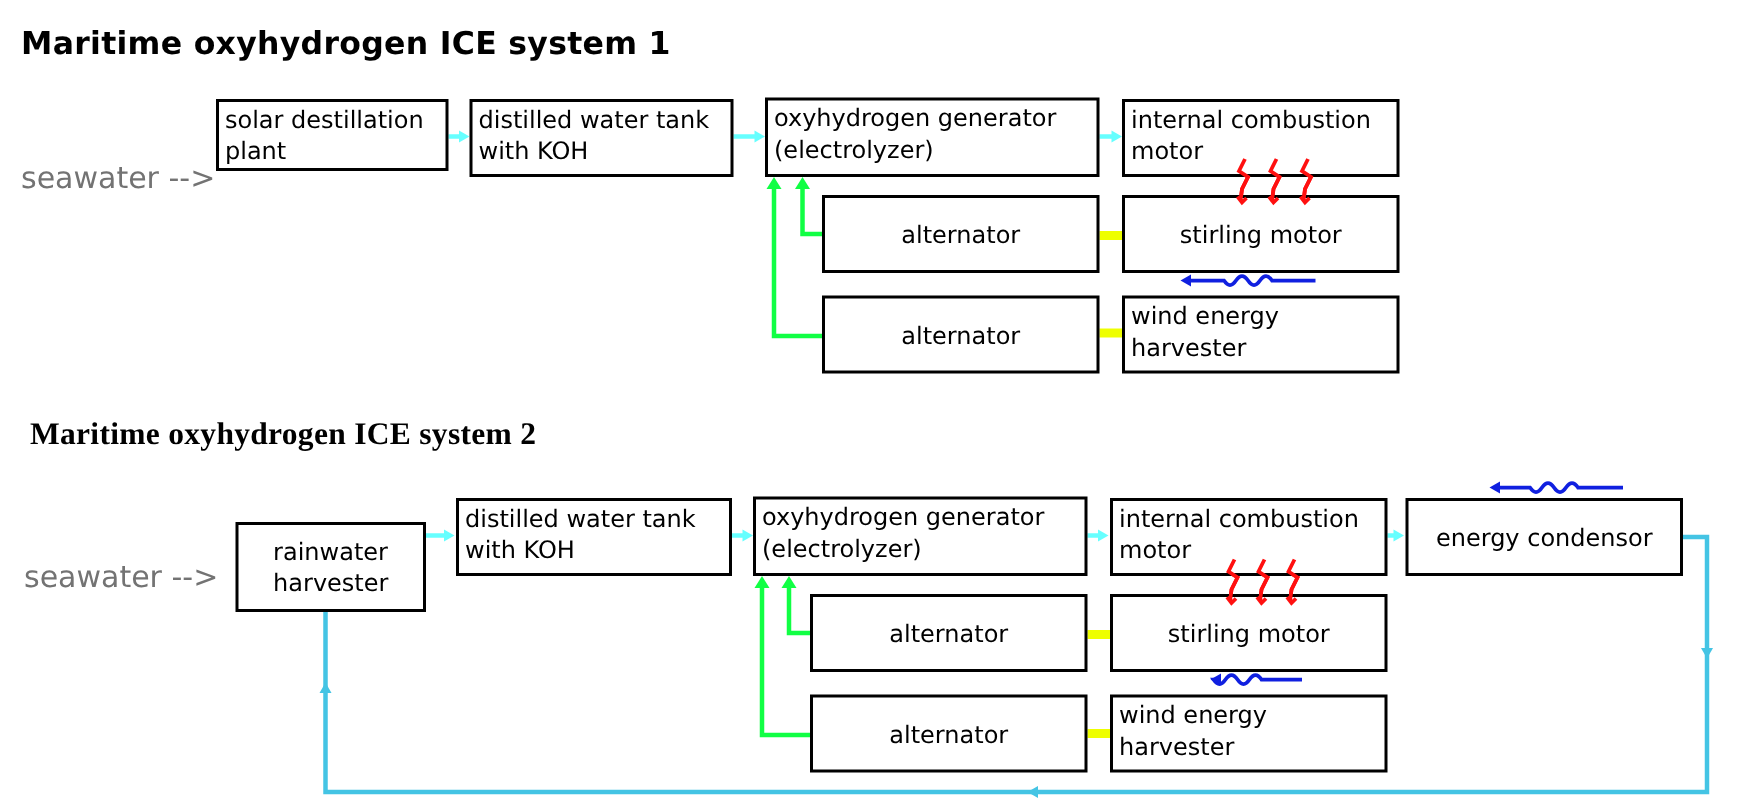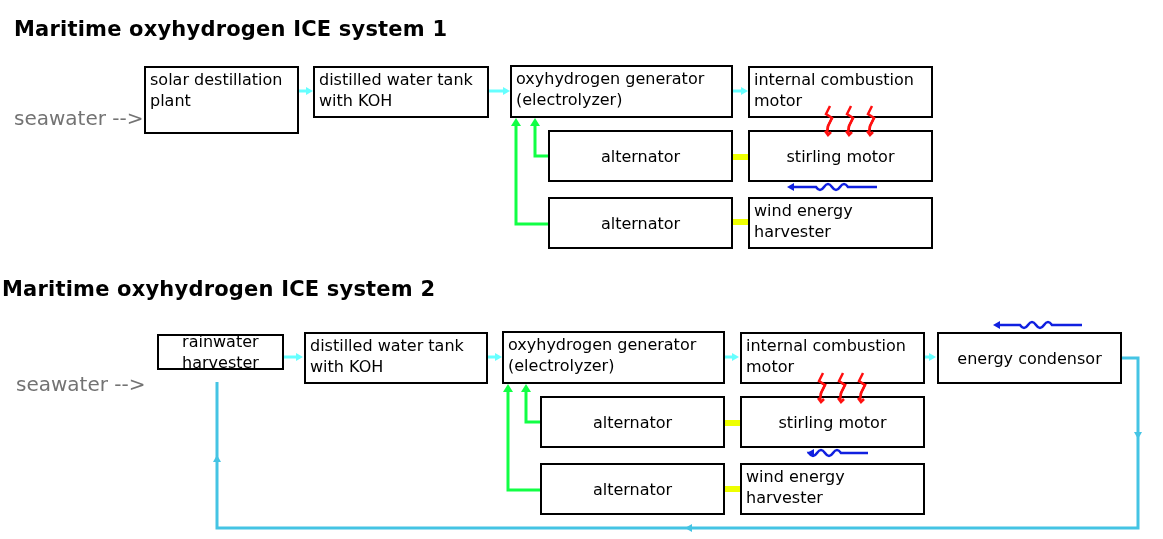--- a/index.html
+++ b/index.html
@@ -82,38 +82,38 @@
   </g>
   <g stroke="#1020e0" stroke-width="2.5" fill="none">
     <path d="M1082,325 L1052,325 q-4,-6 -8,0 q-4,6 -8,0 q-4,-6 -8,0 q-4,6 -8,0 L997,325"></path>
     <polygon points="1000,321 993,325 1000,329" fill="#1020e0" stroke="none"></polygon>
   </g>
 </svg>
 
 <div class="title" style="left:14px; top:17px;text-align:center;">Maritime oxyhydrogen ICE system 1</div>
 <div class="src" style="left:14px; top:82px;">seawater --&gt;</div>
 
-<div class="box" style="left:144px; top:66px; width:155px; height:68px;">solar destillation
+<div class="box" style="left:144px; top:66px; width:155px; height:48px;">solar destillation
 plant</div>
 <div class="box" style="left:313px; top:66px; width:176px; height:52px;">distilled water tank
 with KOH</div>
 <div class="box" style="left:510px; top:65px; width:223px; height:53px;">oxyhydrogen generator
 (electrolyzer)</div>
 <div class="box" style="left:748px; top:66px; width:185px; height:52px;">internal combustion
 motor</div>
 <div class="box center" style="left:548px; top:130px; width:185px; height:52px;"><span>alternator</span></div>
 <div class="box center" style="left:748px; top:130px; width:185px; height:52px;"><span>stirling motor</span></div>
 <div class="box center" style="left:548px; top:197px; width:185px; height:52px;"><span>alternator</span></div>
 <div class="box" style="left:748px; top:197px; width:185px; height:52px;">wind energy
  harvester</div>
 
-<div class="title" style="left:2px; top:277px;">Maritime oxyhydrogen ICE system 2</div>
+<div class="title" style="left:20px; top:277px;font-family:Liberation Serif, serif;">Maritime oxyhydrogen ICE system 2</div>
 <div class="src" style="left:16px; top:348px;">seawater --&gt;</div>
 
-<div class="box center" style="left:157px; top:334px; width:127px; height:36px;"><span style="white-space:pre-line;">rainwater
+<div class="box center" style="left:157px; top:348px; width:127px; height:60px;"><span style="white-space:pre-line;">rainwater
 harvester</span></div>
 <div class="box" style="left:304px; top:332px; width:184px; height:52px;">distilled water tank
 with KOH</div>
 <div class="box" style="left:502px; top:331px; width:223px; height:53px;">oxyhydrogen generator
 (electrolyzer)</div>
 <div class="box" style="left:740px; top:332px; width:185px; height:52px;">internal combustion
 motor</div>
 <div class="box center" style="left:937px; top:332px; width:185px; height:52px;"><span>energy condensor</span></div>
 <div class="box center" style="left:540px; top:396px; width:185px; height:52px;"><span>alternator</span></div>
 <div class="box center" style="left:740px; top:396px; width:185px; height:52px;"><span>stirling motor</span></div>

